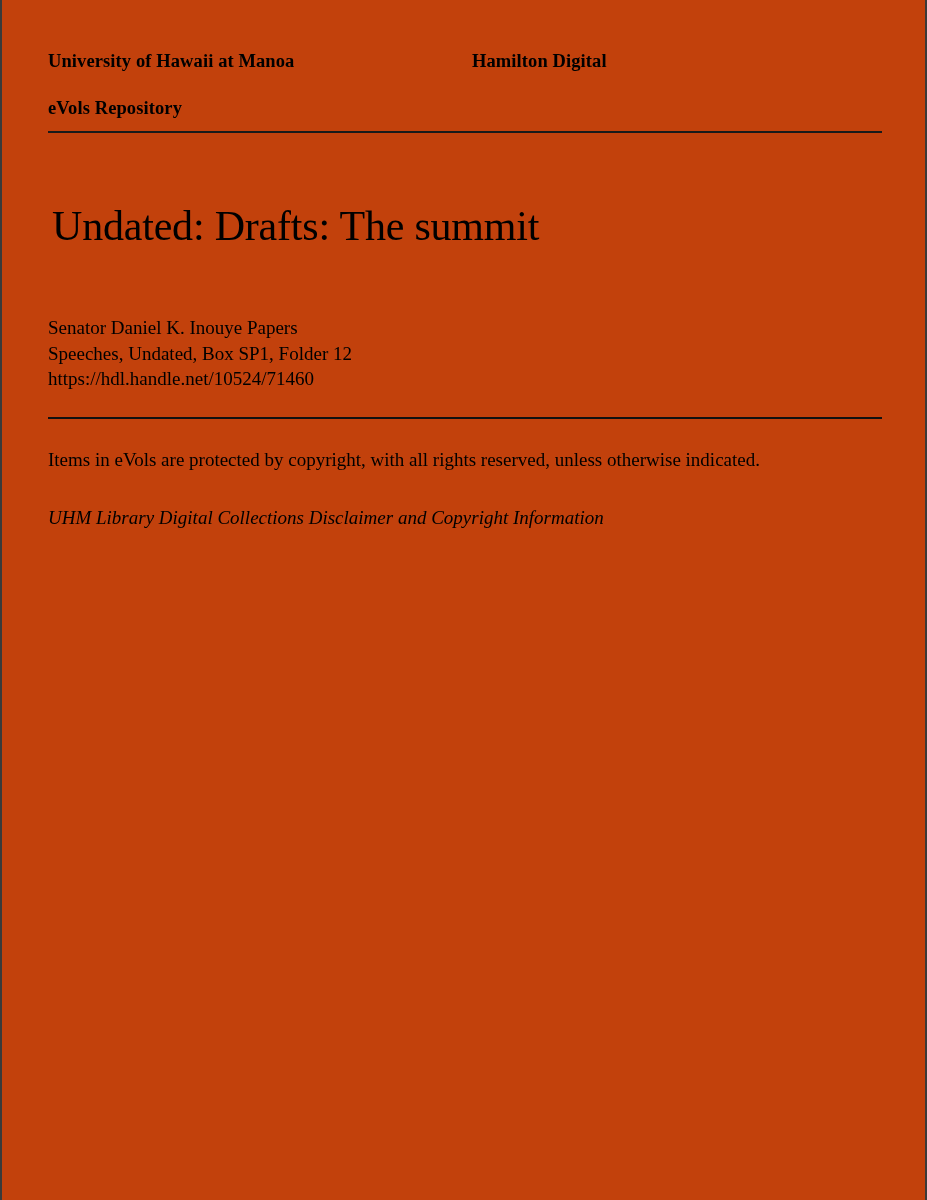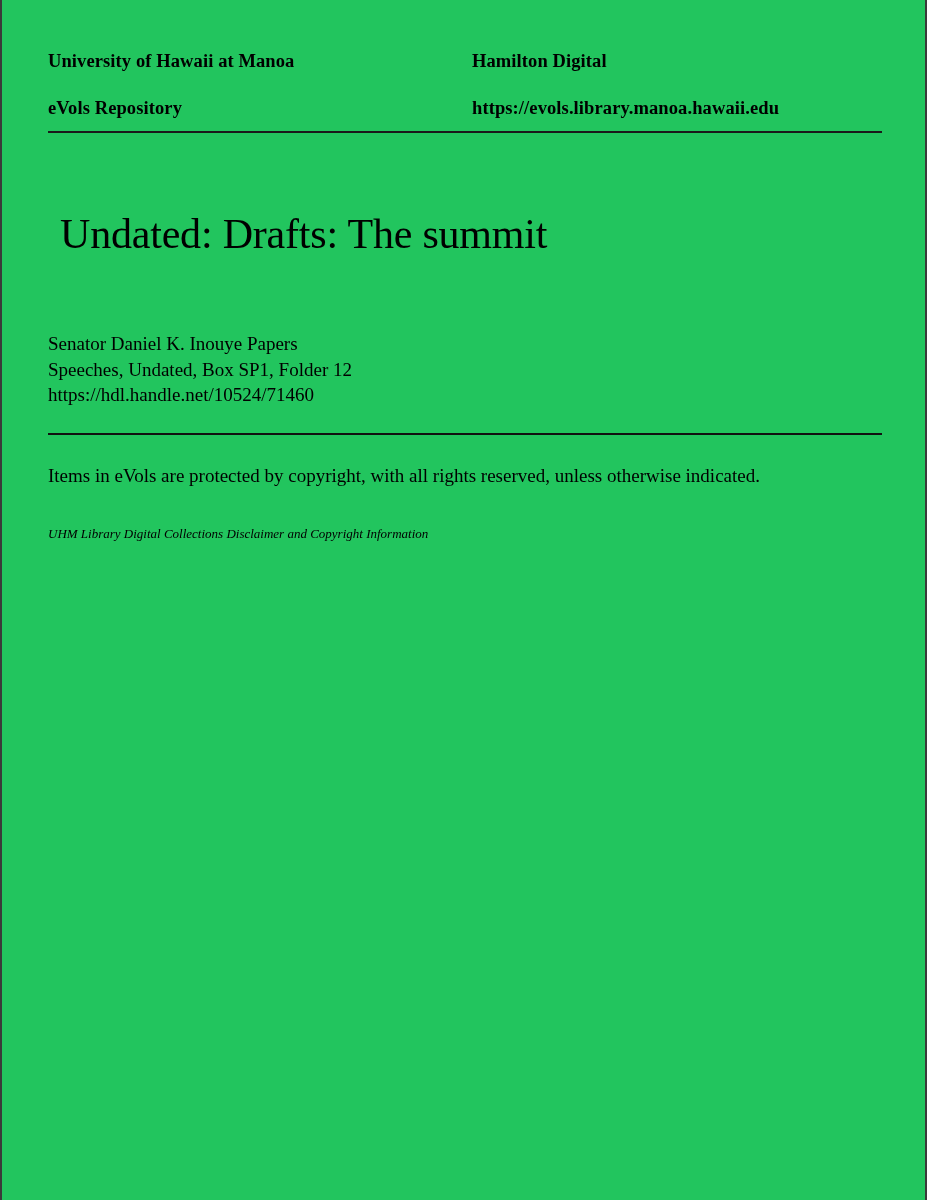--- a/index.html
+++ b/index.html
@@ -13,21 +13,21 @@
     font-family: "Liberation Serif", serif;
     color: #000000;
     position: relative;
   }
   .page {
     position: absolute;
     left: 0;
     top: 0;
     width: 927px;
     height: 1200px;
-    background: #22c55e;
+    background: #c2410c;
     box-sizing: border-box;
     border-left: 2px solid #3a3a3a;
     border-right: 2px solid #3a3a3a;
   }
   .content {
     position: absolute;
     left: 46px;
     top: 0;
     width: 834px;
   }
@@ -80,21 +80,21 @@
   .meta-text {
     font-size: 14.5px;
     line-height: 19px;
   }
 
   
   .doc-title {
     font-size: 42px;
     line-height: 50px;
     font-weight: normal;
-    margin: 12px;
+    margin: 4px;
     padding-top: 64px;
     letter-spacing: -0.2px;
   }
 
   
   .citation {
     padding-top: 60px;
   }
   .citation-line {
     font-size: 19px;
@@ -106,40 +106,39 @@
     border-top: 2.2px solid #111111;
     width: 834px;
     margin-top: 25px;
   }
   .rights {
     font-size: 19px;
     line-height: 25px;
     padding-top: 28px;
   }
   .disclaimer {
-    font-size: 13px;
+    font-size: 19px;
     line-height: 25px;
     font-style: italic;
     padding-top: 33px;
   }
 </style>
 </head>
 <body>
 
 <div class="page">
   <div class="content">
 
     <div class="header">
       <div class="header-row">
         <div class="col-left hdr-bold">University of Hawaii at Manoa</div>
         <div class="col-right hdr-bold">Hamilton Digital</div>
       </div>
       <div class="header-row second">
         <div class="col-left hdr-bold">eVols Repository</div>
-        <div class="col-right hdr-bold">https://evols.library.manoa.hawaii.edu</div>
       </div>
       <div class="rule-thin"></div>
       <div class="rule-thin" style="margin-top:0;"></div>
     </div>
 
     <h1 class="doc-title">Undated: Drafts: The summit</h1>
 
     <div class="citation">
       <div class="citation-line">Senator Daniel K. Inouye Papers</div>
       <div class="citation-line">Speeches, Undated, Box SP1, Folder 12</div>

